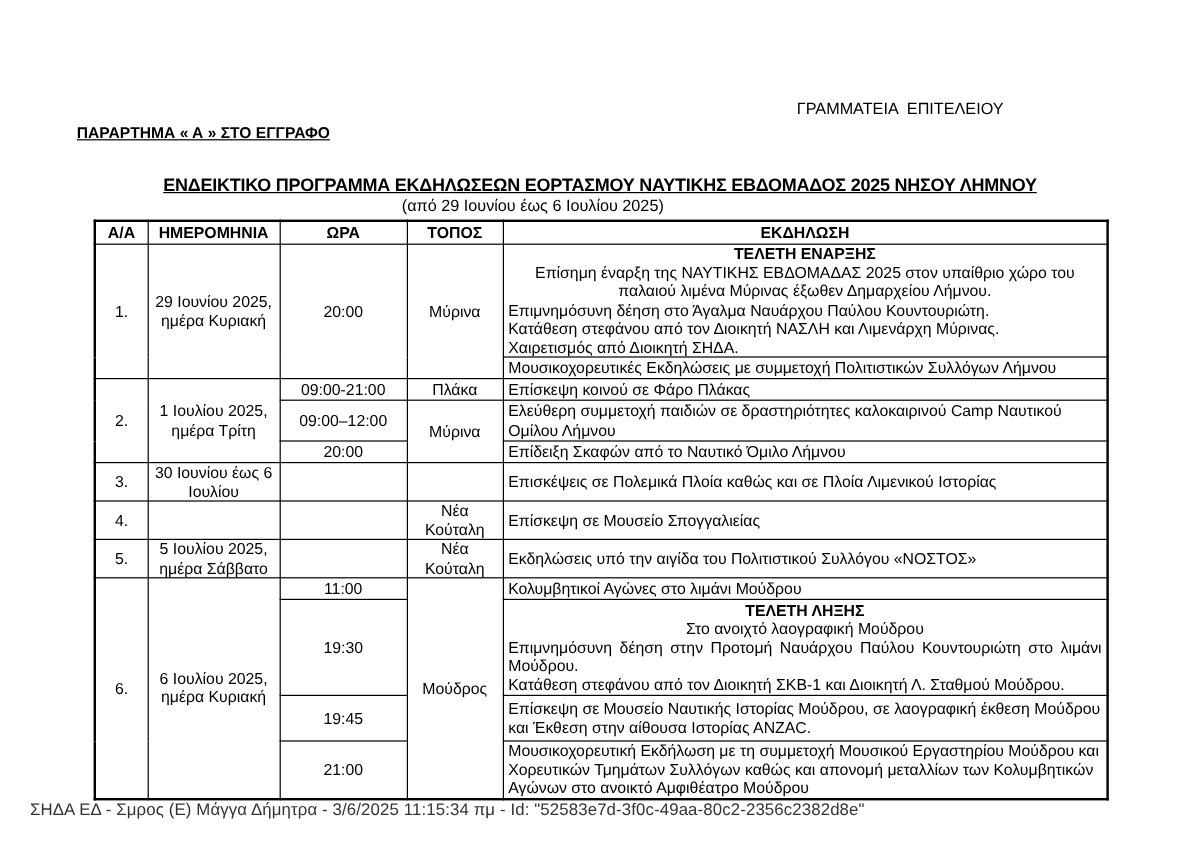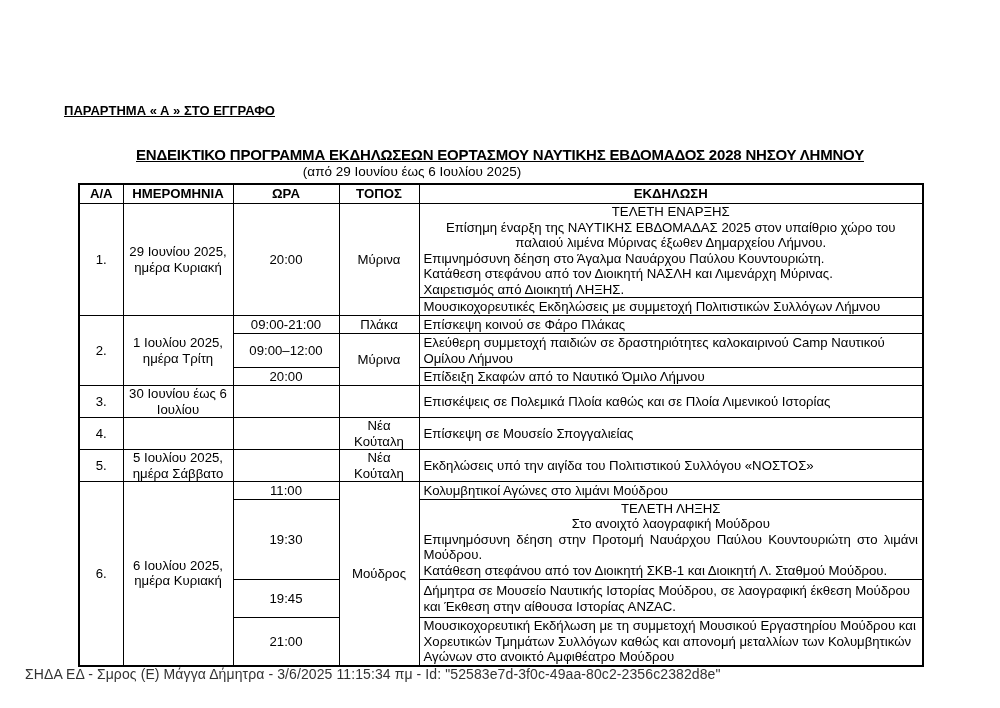--- a/index.html
+++ b/index.html
@@ -17,56 +17,58 @@
     font-size:13px;line-height:15.5px;font-weight:bold;
   }
   .annex div{text-decoration:underline;}
   .doc-title{
     position:absolute;left:0;top:146px;width:1000px;text-align:center;
     font-size:15px;font-weight:bold;text-decoration:underline;letter-spacing:-0.2px;
   }
   .doc-subtitle{
     position:absolute;left:0;top:164px;width:824px;text-align:center;
     font-size:13.5px;
+    padding-left:32px;
   }
   table.program{
     position:absolute;left:78px;top:183px;width:844px;
     border-collapse:collapse;border:2px solid #000;
     table-layout:fixed;
   }
   table.program th, table.program td{
     border:1px solid #000;
     font-size:13.2px;line-height:15.5px;
     padding:0 4px;vertical-align:middle;
     overflow:hidden;
   }
   table.program th{
     font-weight:bold;text-align:center;height:18px;padding:0 2px;
   }
   td.aa, td.time, td.place, td.date{text-align:center;}
   td.event{text-align:left;}
   td.event .c{text-align:center;}
-  td.event .b{font-weight:normal;}
+  td.event .b{font-weight:bold;}
   td.event .j{text-align:justify;}
   .footer{
     position:absolute;left:25px;top:666px;
     font-size:14px;color:#333;letter-spacing:0.1px;
   }
 </style>
 </head>
 <body>
 
 <div class="letterhead">
+  <div>ΓΡΑΜΜΑΤΕΙΑ  ΕΠΙΤΕΛΕΙΟΥ</div>
 </div>
 
 <div class="annex">
   <div>ΠΑΡΑΡΤΗΜΑ « Α » ΣΤΟ ΕΓΓΡΑΦΟ</div>
 </div>
 
-<div class="doc-title">ΕΝΔΕΙΚΤΙΚΟ ΠΡΟΓΡΑΜΜΑ ΕΚΔΗΛΩΣΕΩΝ ΕΟΡΤΑΣΜΟΥ ΝΑΥΤΙΚΗΣ ΕΒΔΟΜΑΔΟΣ 2028 ΝΗΣΟΥ ΛΗΜΝΟΥ</div>
+<div class="doc-title">ΕΝΔΕΙΚΤΙΚΟ ΠΡΟΓΡΑΜΜΑ ΕΚΔΗΛΩΣΕΩΝ ΕΟΡΤΑΣΜΟΥ ΝΑΥΤΙΚΗΣ ΕΒΔΟΜΑΔΟΣ 2025 ΝΗΣΟΥ ΛΗΜΝΟΥ</div>
 <div class="doc-subtitle">(από 29 Ιουνίου έως 6 Ιουλίου 2025)</div>
 
 <table class="program">
   <colgroup>
     <col style="width:44px">
       <col style="width:110px">
       <col style="width:106px">
       <col style="width:80px">
       <col style="width:504px">
   </colgroup>
@@ -82,21 +84,21 @@
   <tr style="height:86px">
     <td class="aa" rowspan="2">1.</td>
     <td class="date" rowspan="2">29 Ιουνίου 2025, ημέρα Κυριακή</td>
     <td class="time" rowspan="2">20:00</td>
     <td class="place" rowspan="2">Μύρινα</td>
     <td class="event">
       <div class="c b">ΤΕΛΕΤΗ ΕΝΑΡΞΗΣ</div>
       <div class="c">Επίσημη έναρξη της ΝΑΥΤΙΚΗΣ ΕΒΔΟΜΑΔΑΣ 2025 στον υπαίθριο χώρο του παλαιού λιμένα Μύρινας έξωθεν Δημαρχείου Λήμνου.</div>
       <div>Επιμνημόσυνη δέηση στο Άγαλμα Ναυάρχου Παύλου Κουντουριώτη.</div>
       <div>Κατάθεση στεφάνου από τον Διοικητή ΝΑΣΛΗ και Λιμενάρχη Μύρινας.</div>
-      <div>Χαιρετισμός από Διοικητή ΛΗΞΗΣ.</div>
+      <div>Χαιρετισμός από Διοικητή ΣΗΔΑ.</div>
     </td>
   </tr>
   <tr style="height:18px">
     <td class="event">Μουσικοχορευτικές Εκδηλώσεις με συμμετοχή Πολιτιστικών Συλλόγων Λήμνου</td>
   </tr>
 
   <tr style="height:18px">
     <td class="aa" rowspan="3">2.</td>
     <td class="date" rowspan="3">1 Ιουλίου 2025, ημέρα Τρίτη</td>
     <td class="time">09:00-21:00</td>
@@ -148,21 +150,21 @@
     <td class="time">19:30</td>
     <td class="event">
       <div class="c b">ΤΕΛΕΤΗ ΛΗΞΗΣ</div>
       <div class="c">Στο ανοιχτό λαογραφική Μούδρου</div>
       <div class="j">Επιμνημόσυνη δέηση στην Προτομή Ναυάρχου Παύλου Κουντουριώτη στο λιμάνι Μούδρου.</div>
       <div class="j">Κατάθεση στεφάνου από τον Διοικητή ΣΚΒ-1 και Διοικητή Λ. Σταθμού Μούδρου.</div>
     </td>
   </tr>
   <tr style="height:38px">
     <td class="time">19:45</td>
-    <td class="event j">Δήμητρα σε Μουσείο Ναυτικής Ιστορίας Μούδρου, σε λαογραφική έκθεση Μούδρου και Έκθεση στην αίθουσα Ιστορίας ΑΝΖΑC.</td>
+    <td class="event j">Επίσκεψη σε Μουσείο Ναυτικής Ιστορίας Μούδρου, σε λαογραφική έκθεση Μούδρου και Έκθεση στην αίθουσα Ιστορίας ΑΝΖΑC.</td>
   </tr>
   <tr style="height:48px">
     <td class="time">21:00</td>
     <td class="event j">Μουσικοχορευτική Εκδήλωση με τη συμμετοχή Μουσικού Εργαστηρίου Μούδρου και Χορευτικών Τμημάτων Συλλόγων καθώς και απονομή μεταλλίων των Κολυμβητικών Αγώνων στο ανοικτό Αμφιθέατρο Μούδρου</td>
   </tr>
 </tbody>
   </table>
 
 <div class="footer">ΣΗΔΑ ΕΔ - Σμρος (Ε) Μάγγα Δήμητρα - 3/6/2025 11:15:34 πμ - Id: "52583e7d-3f0c-49aa-80c2-2356c2382d8e"</div>
 

